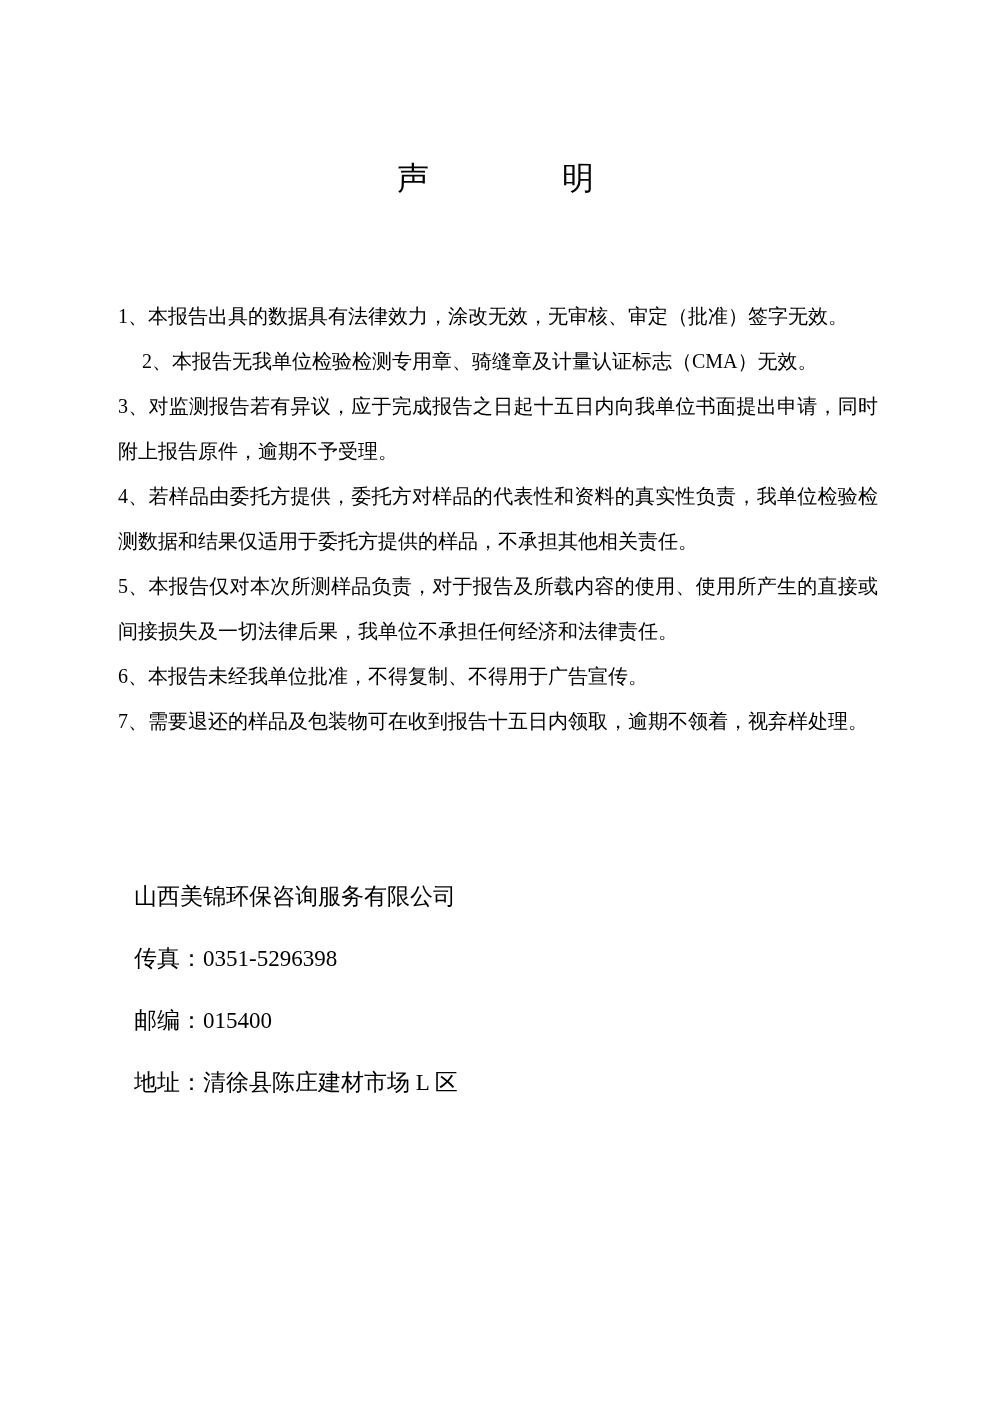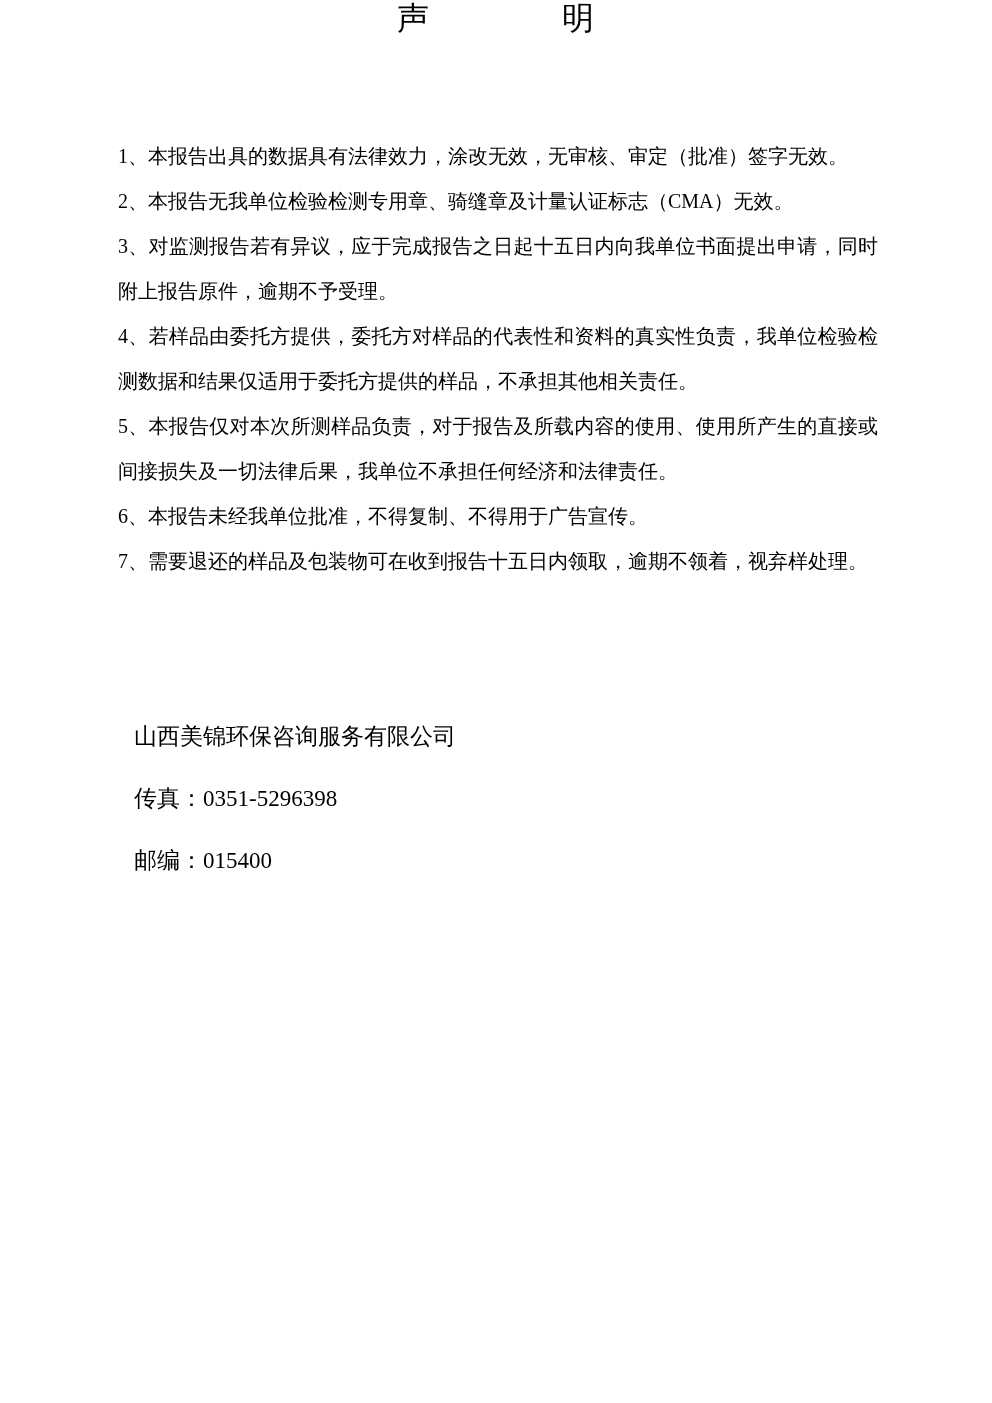--- a/index.html
+++ b/index.html
@@ -12,39 +12,41 @@
     width: 992px;
     height: 1403px;
     background: #ffffff;
     color: #000000;
     font-family: "Liberation Serif", "DejaVu Serif", serif;
     box-sizing: border-box;
     overflow: hidden;
   }
   .doc-title {
     margin: 0;
+    padding-top: 160px;
     text-align: center;
     font-size: 32px;
     line-height: 36px;
     font-weight: 400;
     letter-spacing: 1px;
     white-space: pre;
   }
   .statements {
     margin: 98px 114px 0 118px;
     font-size: 20px;
     line-height: 45px;
     text-align: justify;
     text-justify: inter-character;
   }
   .statements p {
     margin: 0;
   }
   .statements p.oneline {
     white-space: nowrap;
+    margin-left: 24px;
   }
   .contact {
     margin: 130px 114px 0 118px;
     font-size: 23px;
     line-height: 46px;
   }
   .contact p {
     margin: 16px;
   }
 </style>
@@ -68,15 +70,18 @@
   <div class="contact">
     <p>
       <span>山西美锦环保咨询服务有限公司</span>
     </p>
     <p>
       <span>传真：</span><span>0351-5296398</span>
     </p>
     <p>
       <span>邮编：</span><span>015400</span>
     </p>
+    <p>
+      <span>地址：</span><span>清徐县陈庄建材市场 L 区</span>
+    </p>
   </div>
 
 </div>
 
 </body></html>

